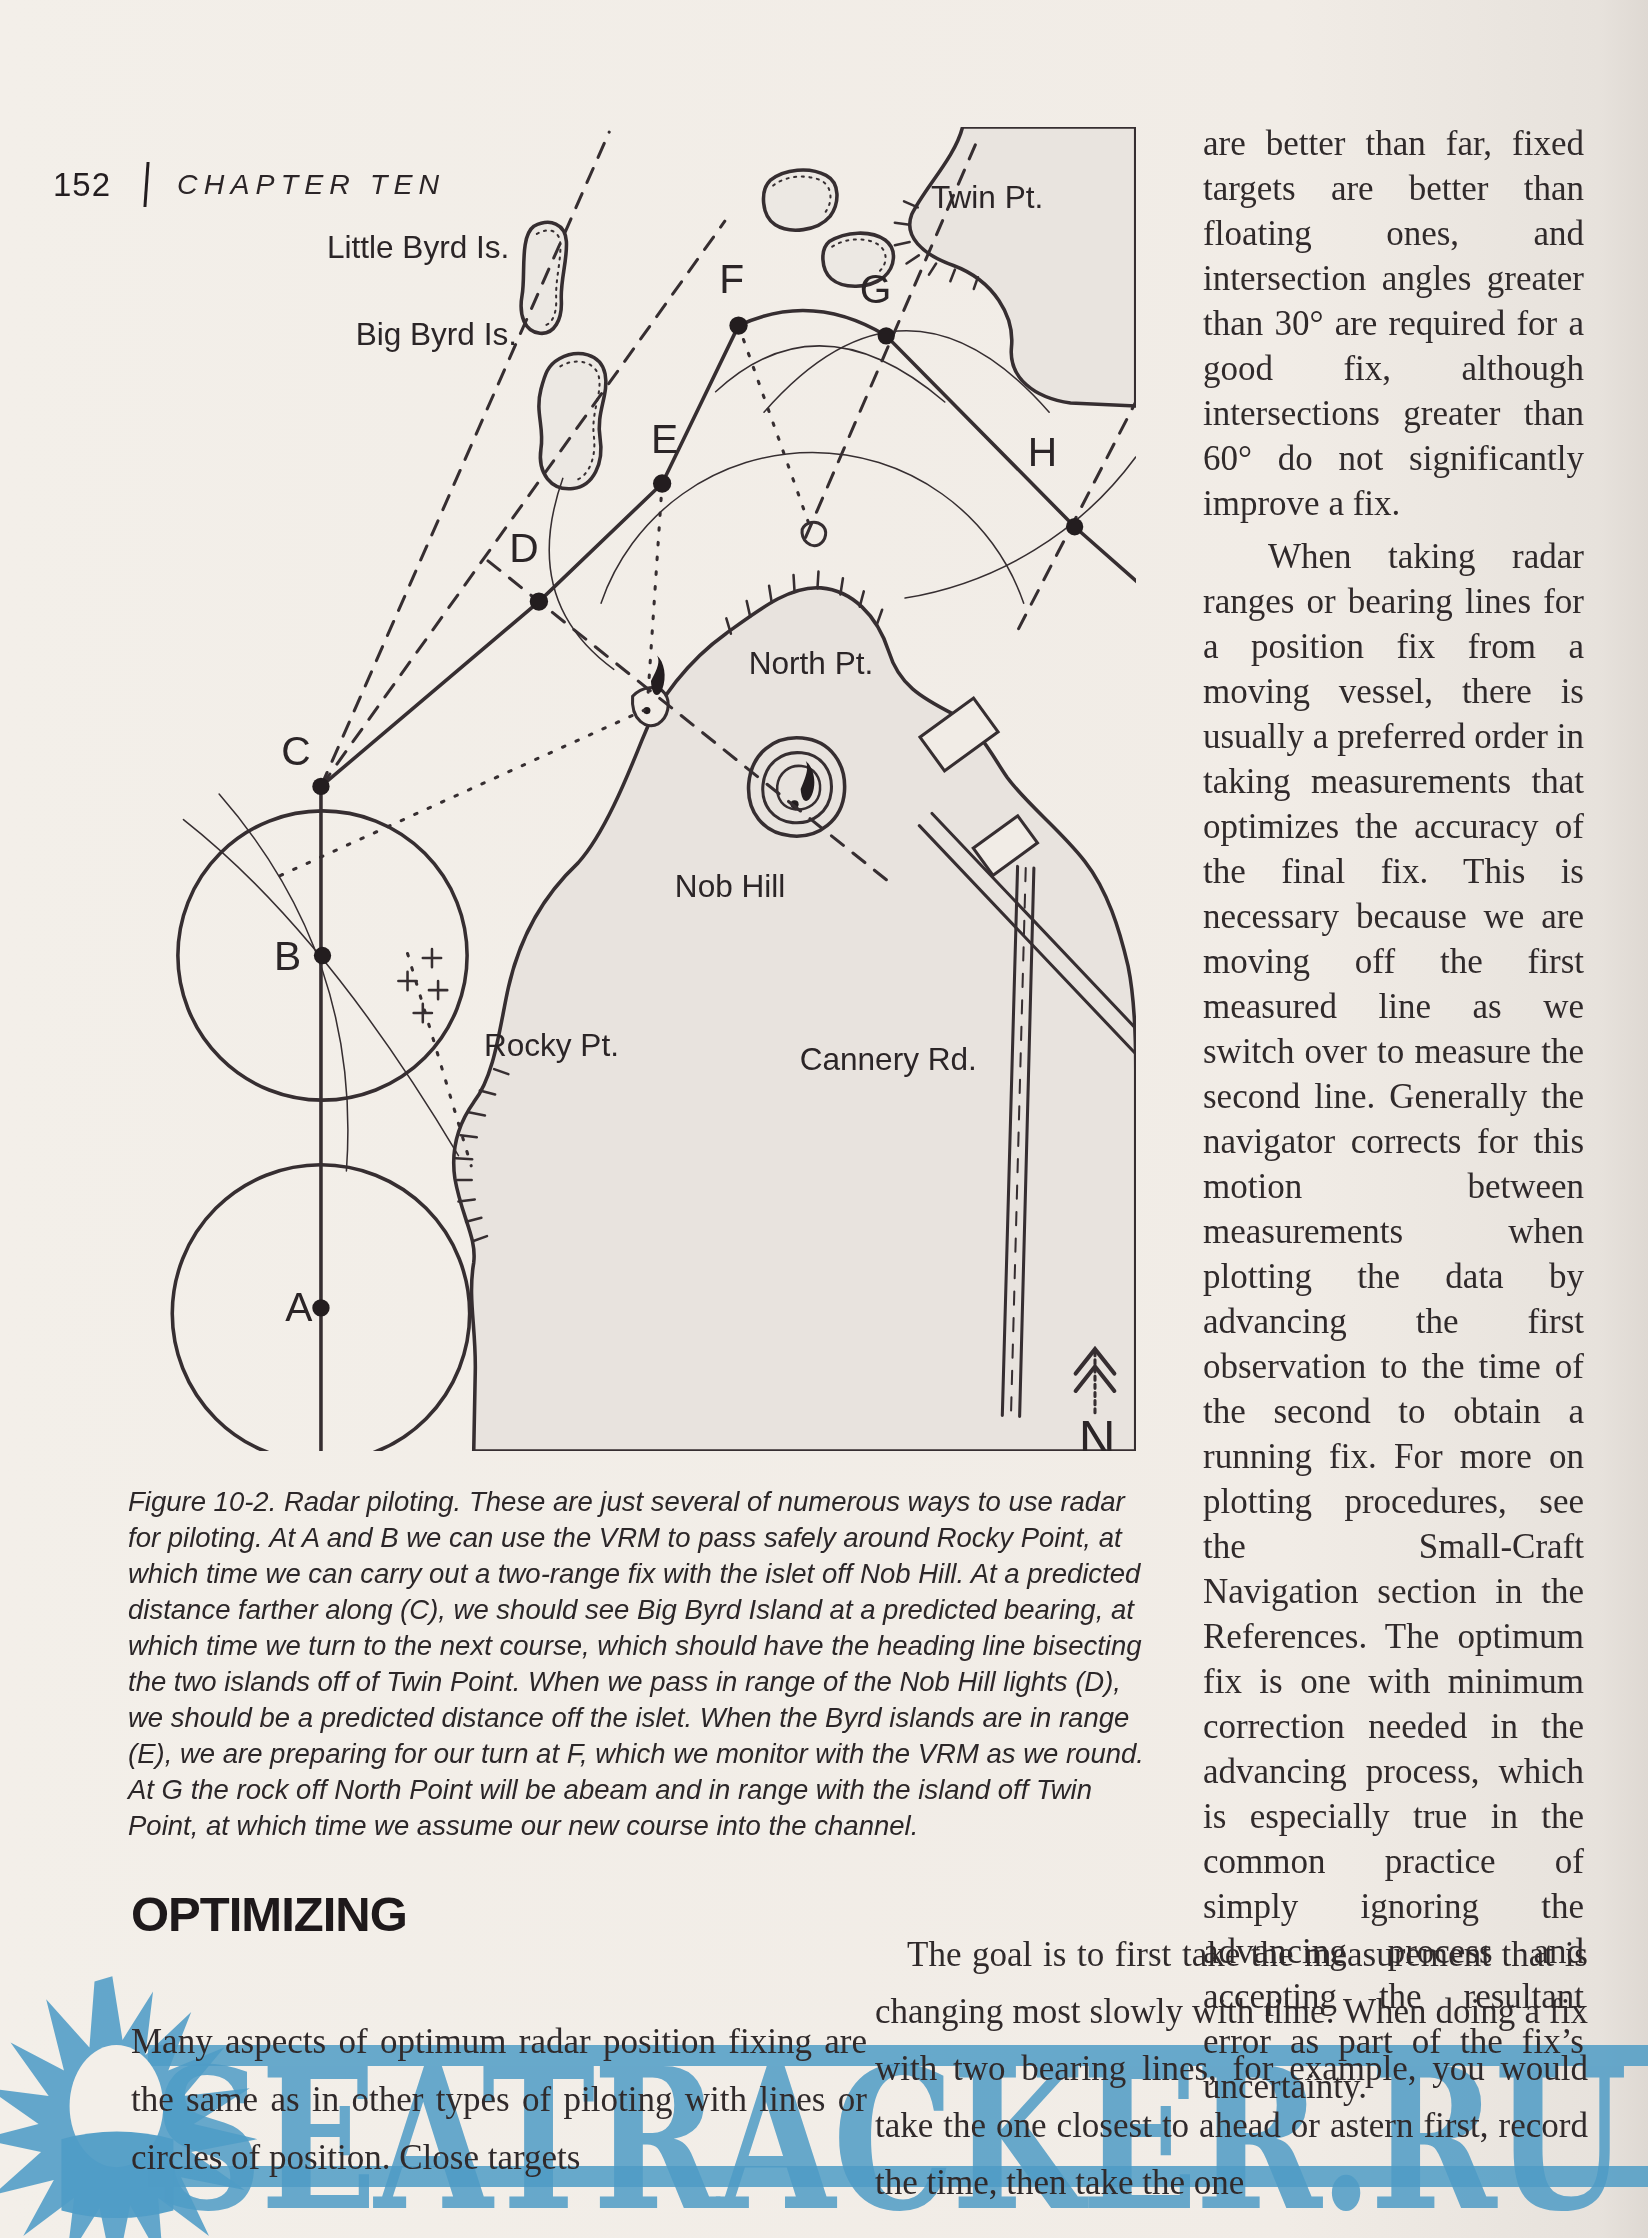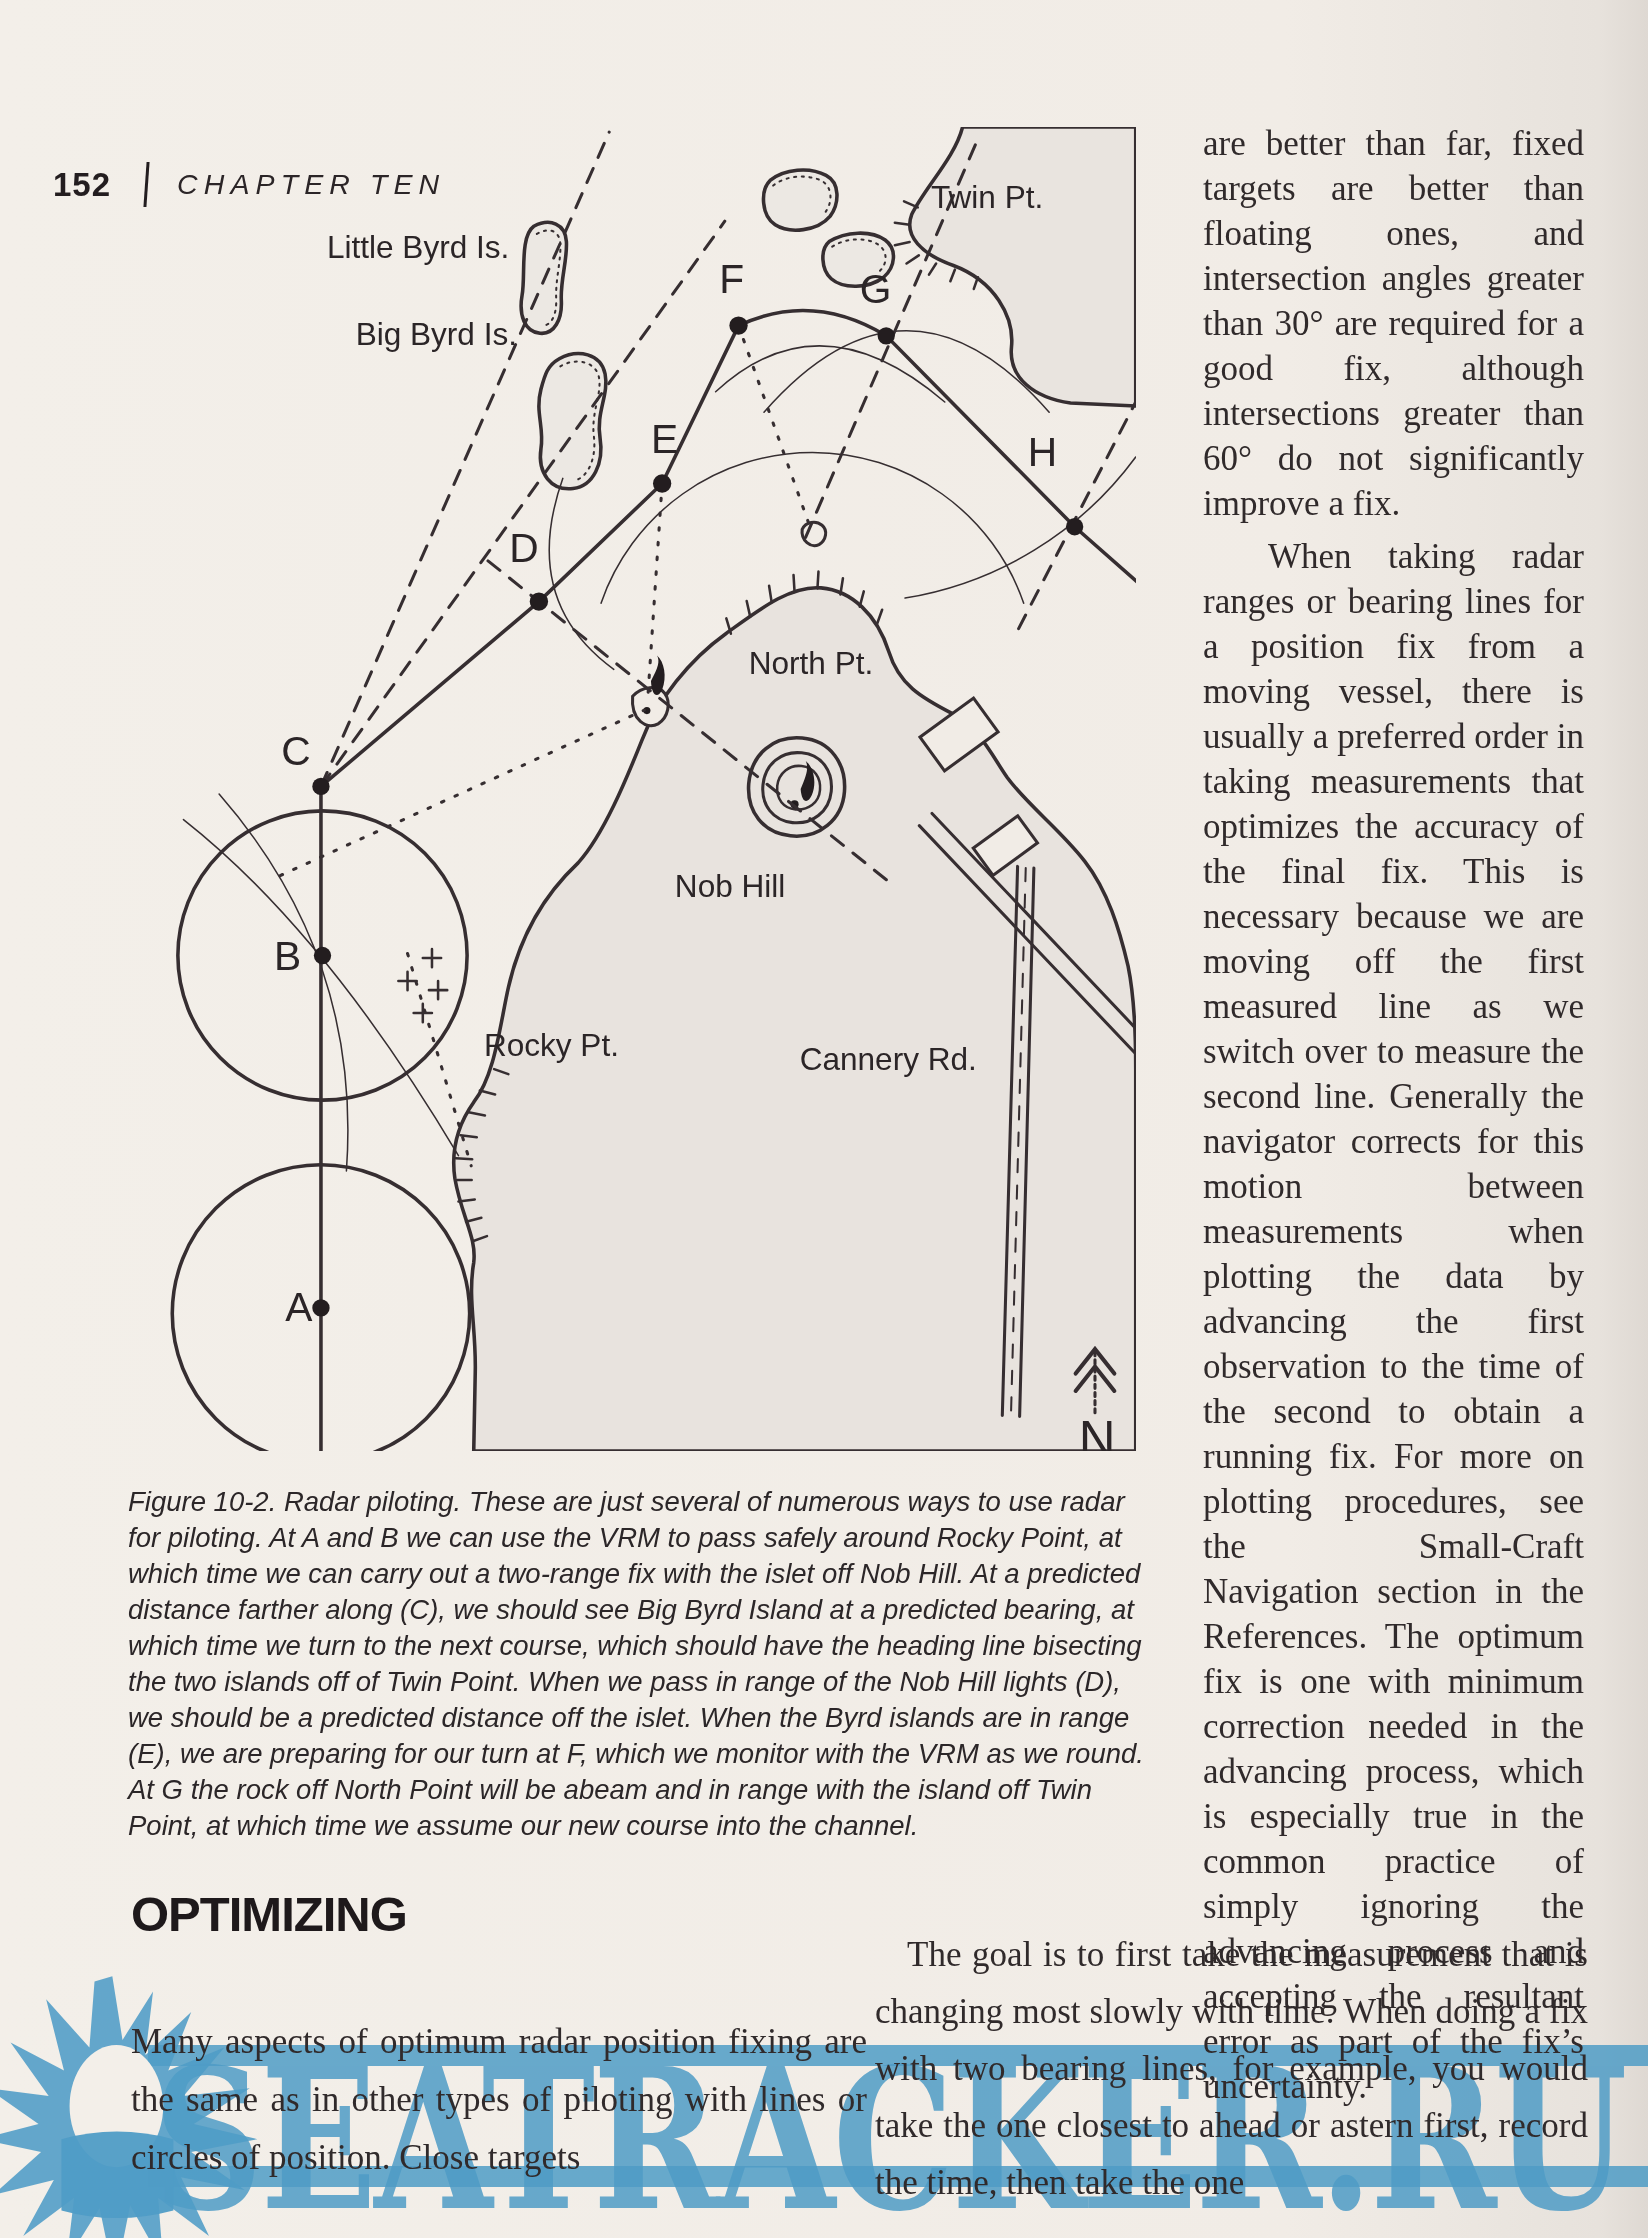--- a/index.html
+++ b/index.html
@@ -7,21 +7,21 @@
     width:1649px;height:2239px;
     background:#f1ece6;
     font-family:"Liberation Serif", serif;
     color:#2e2829;
     position:relative;
     overflow:hidden;
   }
   #page{position:absolute;inset:0;background:linear-gradient(90deg,#f3efe9 0%,#f1ece6 78%,#e7e2dc 97%,#ded8d2 100%);}
   
   .header{position:absolute;top:162px;left:53px;display:flex;align-items:center;font-family:"Liberation Sans",sans-serif;}
-  .pagenum{font-weight:bold;font-size:33px;letter-spacing:1px;color:#231d1f;}
+  .pagenum{font-weight:normal;font-size:33px;letter-spacing:1px;color:#231d1f;}
   .hdr-divider{width:2.5px;height:45px;background:#231d1f;margin:0 29.5px 0 34px;transform:skewX(-4deg);}
   .chapter{font-style:italic;font-size:28.5px;letter-spacing:6.1px;color:#2b2527;}
   
   .figure-svg{position:absolute;left:117px;top:127px;}
   .caption{
     position:absolute;left:128px;top:1484px;width:1024px;
     font-family:"Liberation Sans",sans-serif;font-style:italic;
     font-size:27.5px;line-height:36px;color:#2b2628;text-align:left;
   }
   .caption b{font-weight:normal;}

